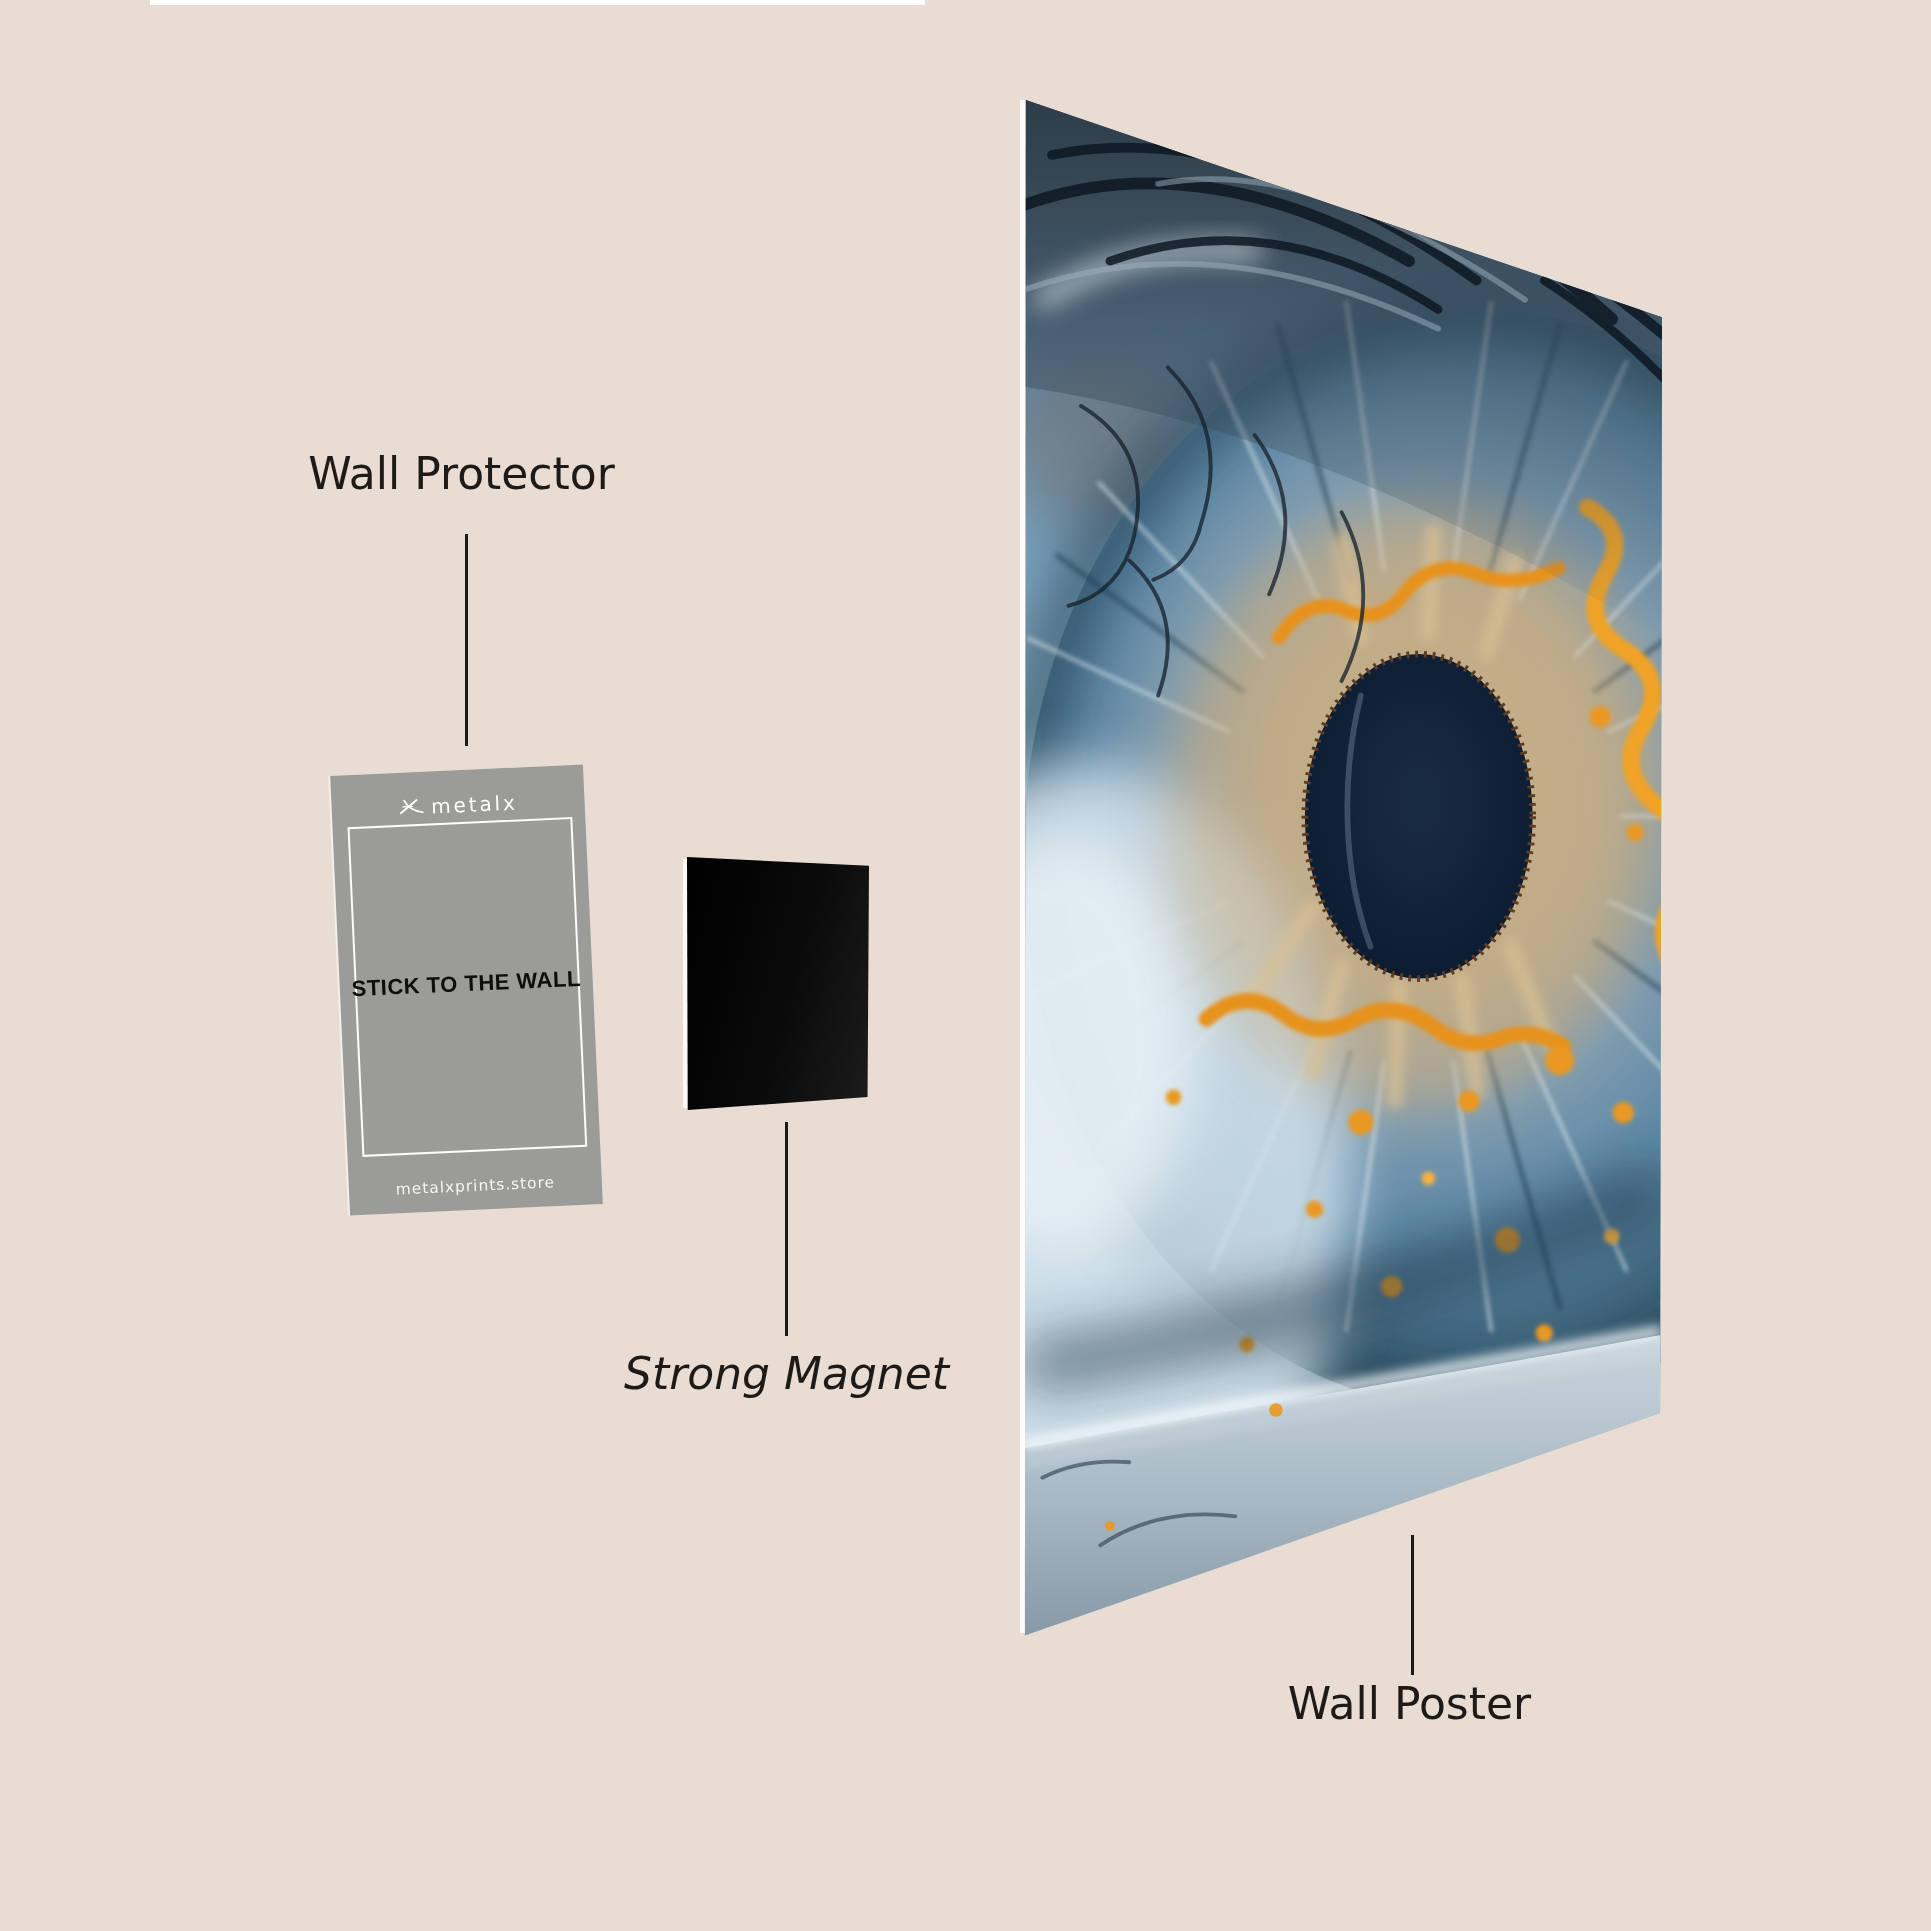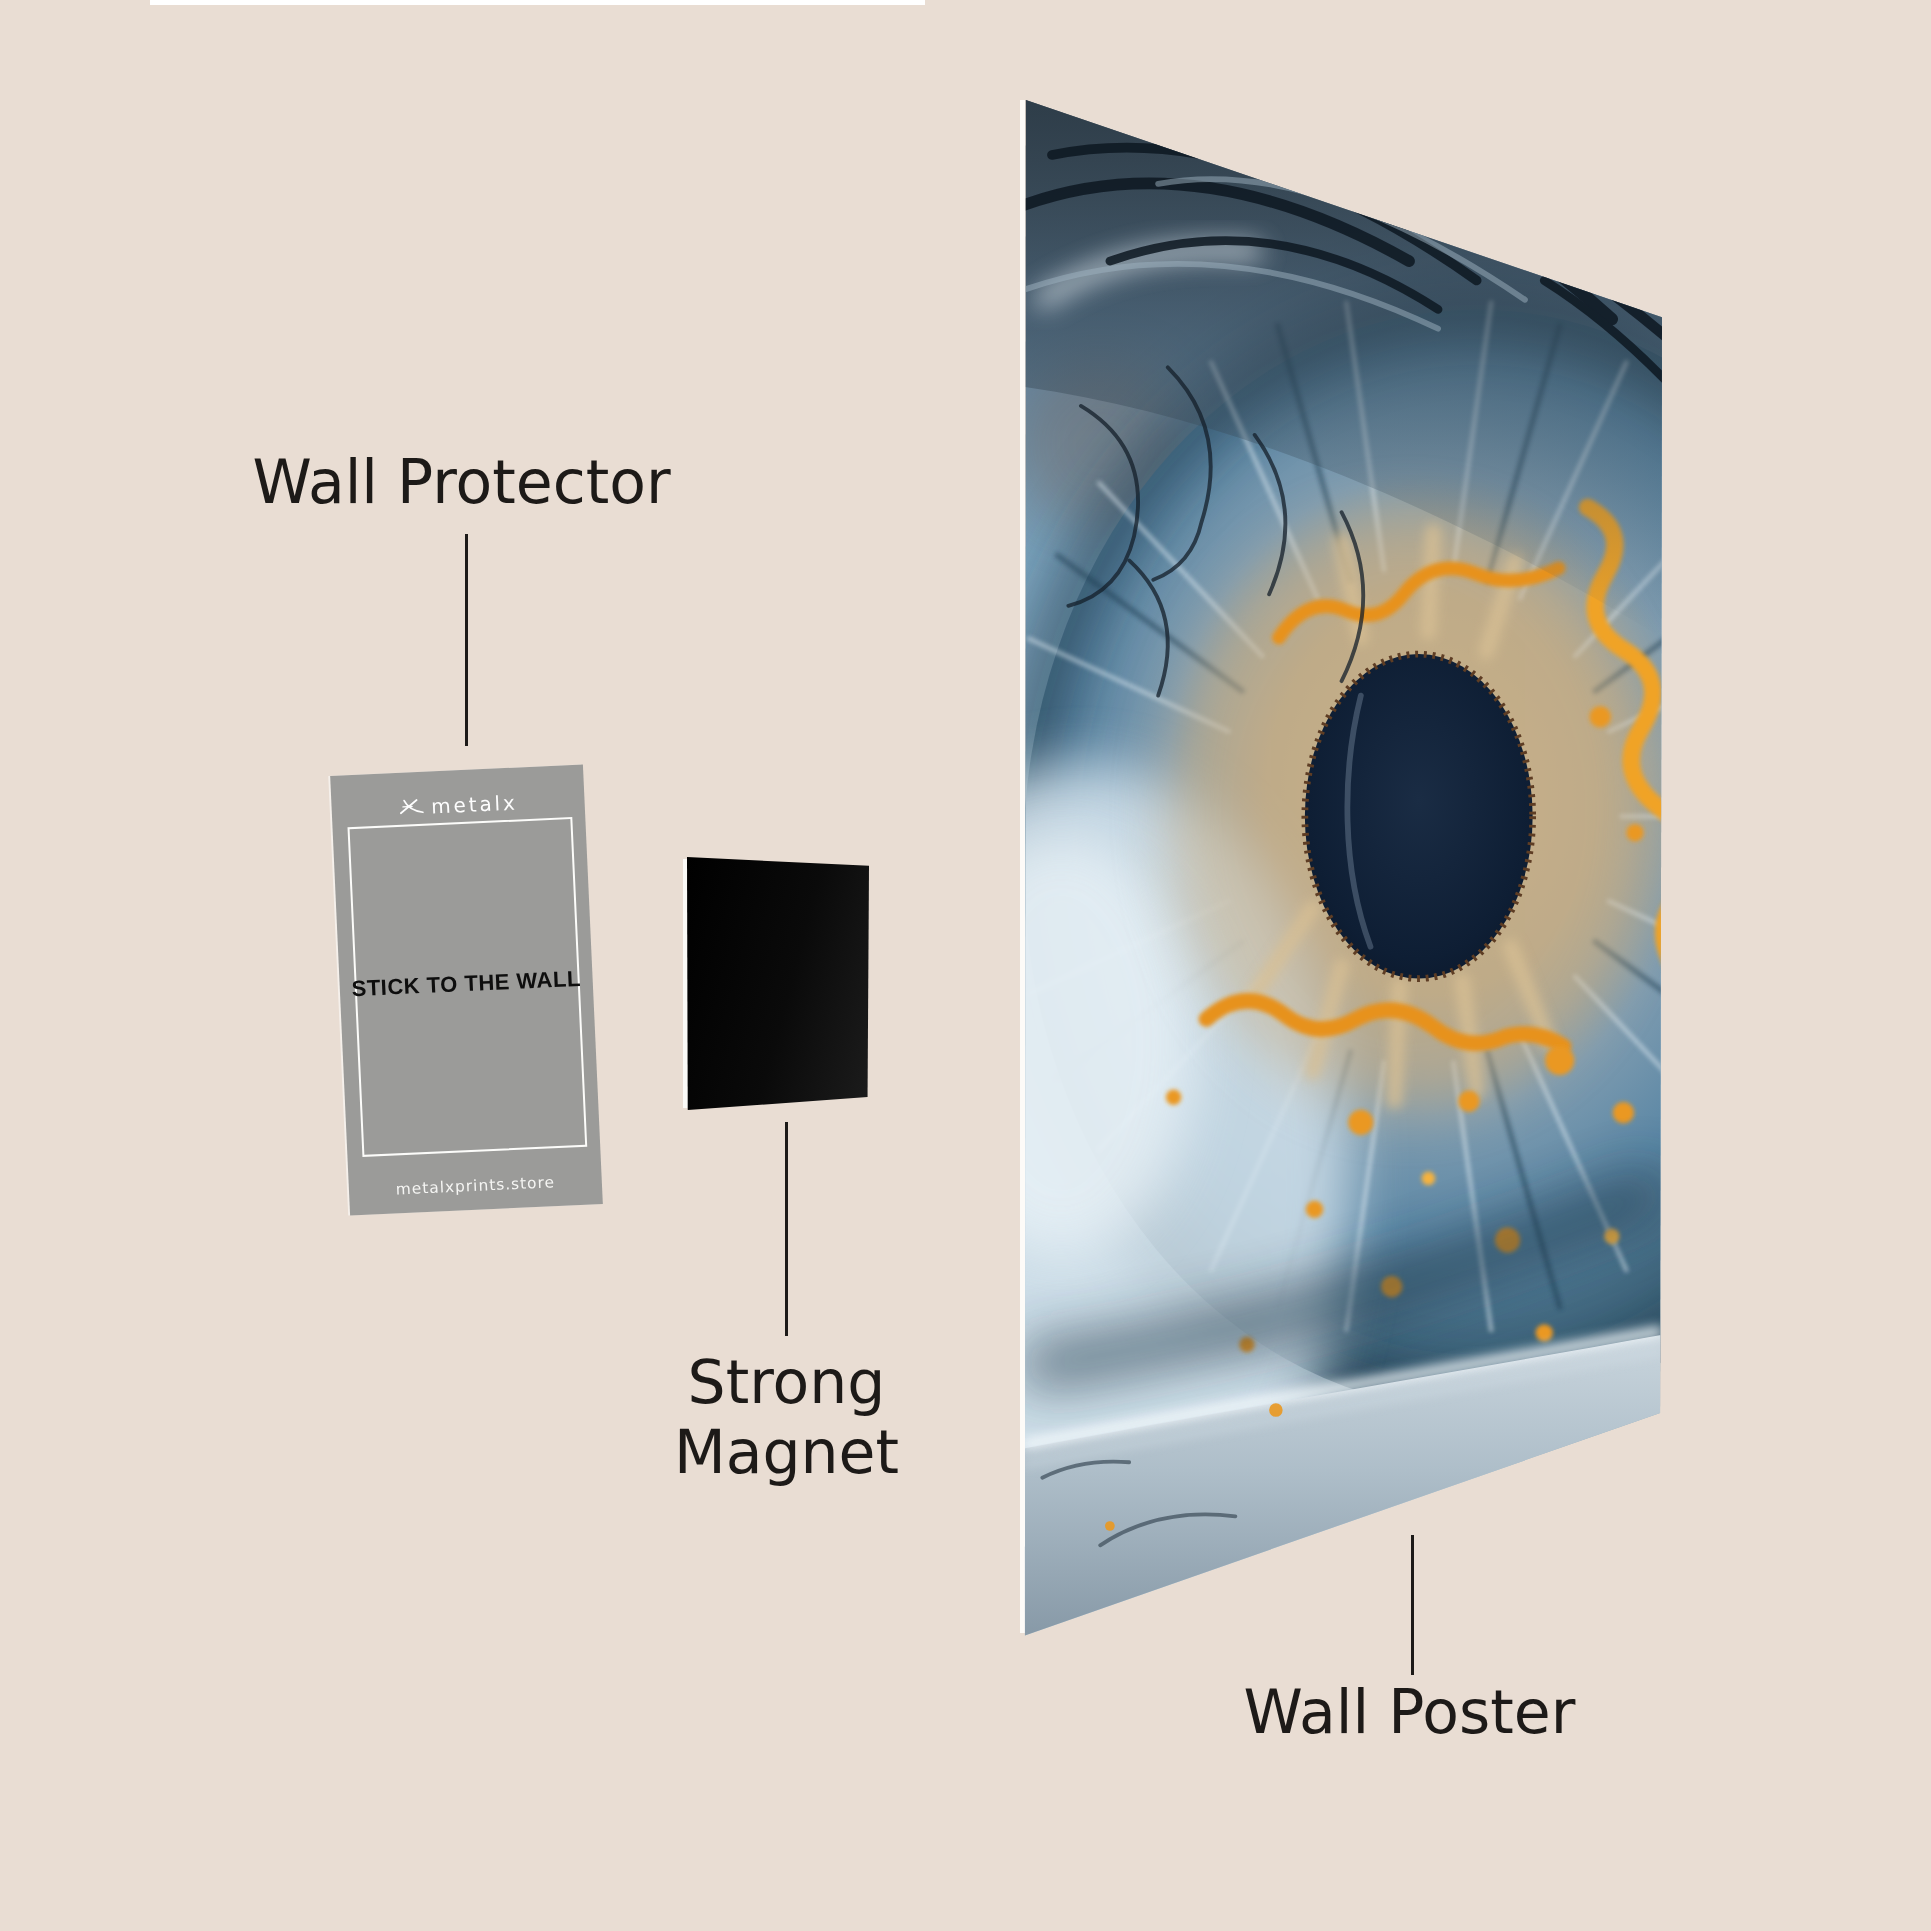--- a/index.html
+++ b/index.html
@@ -5,21 +5,21 @@
   :root{
     --background:#e9ddd3; --label-text:#1d1a18; --card-gray:#9b9b99;
     --magnet-black:#0a0a0a; --edge-white:#ffffff;
   }
   *{margin:0;padding:0;box-sizing:border-box;}
   html,body{width:1931px;height:1931px;}
   body{background:var(--background);position:relative;overflow:hidden;
        font-family:"DejaVu Sans",sans-serif;}
   .abs{position:absolute;}
 
-  .label{position:absolute;color:var(--label-text);font-size:60px;
+  .label{position:absolute;color:var(--label-text);font-size:44px;
          font-weight:500;text-align:center;letter-spacing:0px;line-height:1.16;}
   .leader{position:absolute;width:2.9px;background:var(--label-text);}
 
   
   #top-strip{left:150px;top:0;width:775px;height:4.8px;background:var(--edge-white);}
 
   
   #card{left:340px;top:770px;width:253px;height:440px;background:var(--card-gray);
         transform:rotate(-2.6deg);box-shadow:-1.9px 0 0 rgba(255,255,255,.55);}
   #card .logo-row{position:absolute;top:23px;left:0;width:100%;display:flex;
@@ -39,21 +39,21 @@
         background:linear-gradient(105deg,#000 0%,var(--magnet-black) 55%,#1c1c1c 100%);
         clip-path:polygon(0% 0%,100% 3.5%,99.2% 94.9%,0.4% 100%);}
 
   
   #poster-edge{left:1020px;top:100px;width:4.8px;height:1533px;background:#fdfbf8;}
   #poster{left:1023px;top:97px;width:639px;height:1540px;
         clip-path:polygon(0.45% 0.19%,100% 14.3%,99.7% 85.45%,0.3% 99.9%);}
   #poster svg{width:100%;height:100%;display:block;}
 
   #lbl-wall{left:172px;top:448px;width:579px;}
-  #lbl-magnet{left:603px;top:1348px;width:367px;}
+  #lbl-magnet{left:603px;top:1348px;width:367px;font-style:italic;}
   #lbl-poster{left:1120px;top:1678px;width:579px;}
   #line-wall{left:465px;top:534px;height:212px;}
   #line-magnet{left:785px;top:1122px;height:214px;}
   #line-poster{left:1411px;top:1535px;height:140px;}
 </style>
 </head>
 <body>
 
 <div class="abs" id="stage" style="width:1931px;height:1931px;">
 

